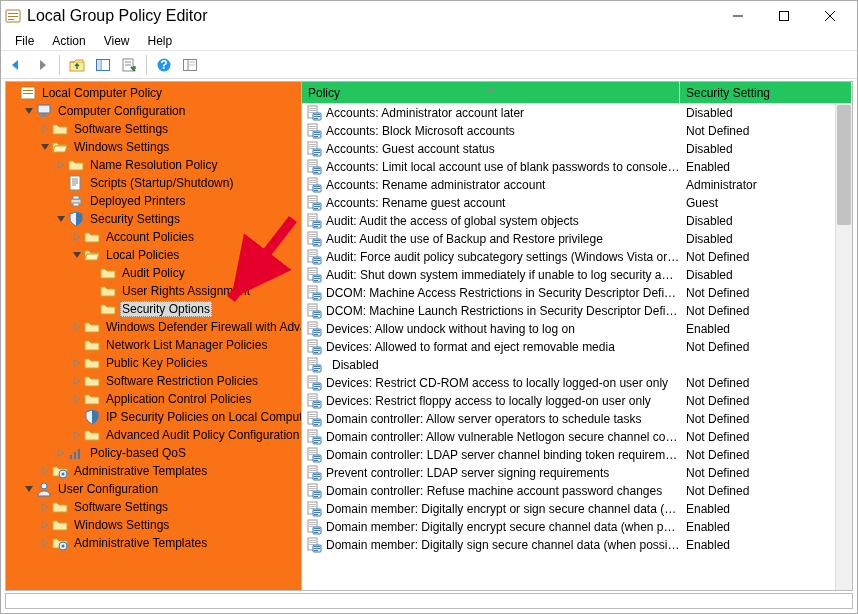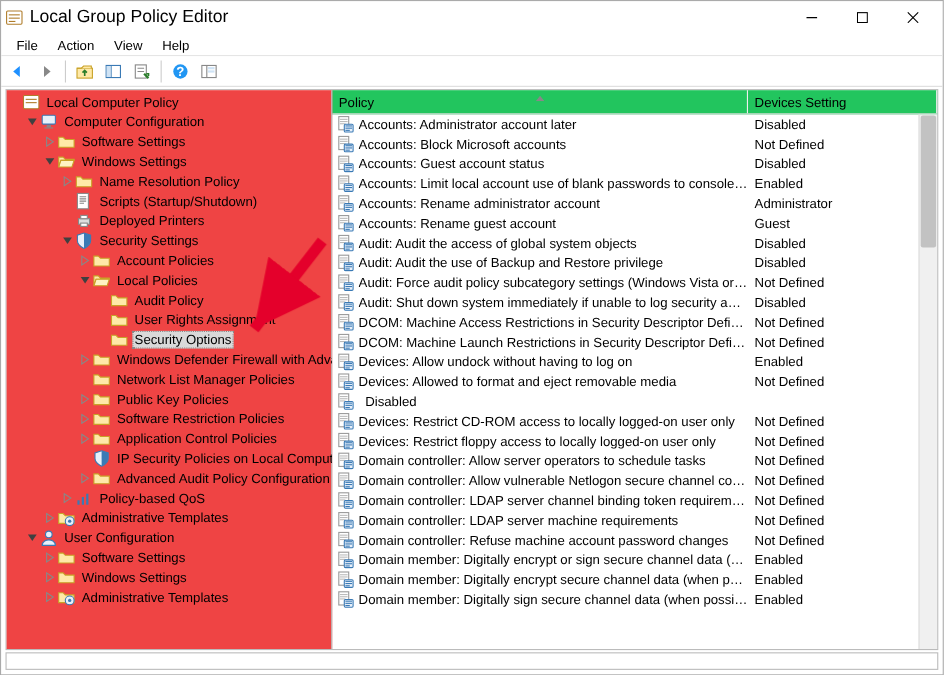--- a/index.html
+++ b/index.html
@@ -9,21 +9,21 @@
 .titlebar .title{flex:1;font-size:16px;}
 .winbtns{display:flex;}
 .winbtn{width:46px;height:30px;display:flex;align-items:center;justify-content:center;}
 .winbtn svg{stroke:#000;stroke-width:1;fill:none;}
 .menubar{height:20px;display:flex;align-items:center;padding:0 6px;gap:2px;border-bottom:1px solid #e5e5e5;}
 .menuitem{padding:1px 8px;}
 .toolbar{height:28px;display:flex;align-items:center;padding:0 4px;gap:4px;border-bottom:1px solid #ddd;}
 .toolbtn{width:22px;height:22px;display:flex;align-items:center;justify-content:center;border:1px solid transparent;}
 .sep{width:1px;height:20px;background:#ccc;margin:0 2px;}
 .workspace{position:absolute;top:80px;left:4px;right:4px;bottom:22px;display:flex;border:1px solid #bbb;}
-.leftpane{width:296px;border-right:1px solid #bbb;overflow:hidden;background:#ef4444;position:relative;}
+.leftpane{width:296px;border-right:1px solid #bbb;overflow:hidden;background:#f97316;position:relative;}
 .leftinner{position:absolute;inset:0;overflow-x:auto;overflow-y:auto;padding:2px 0;}
 .rightpane{flex:1;display:flex;flex-direction:column;}
 .colheader{height:22px;display:flex;align-items:flex-start;border-bottom:1px solid #ddd;background:#22c55e;}
 .colh{padding:0 6px;font-size:12px;display:flex;align-items:center;height:100%;border-right:1px solid #eee;}
 .colh.pol{width:378px;position:relative;}
 .colh.sec{flex:1;}
 .sorticon{position:absolute;left:50%;top:-1px;transform:translateX(-50%);}
 .listwrap{flex:1;overflow:auto;}
 .row{height:18px;display:flex;align-items:center;padding-left:4px;}
 .row .pico{width:16px;height:16px;margin-right:4px;flex:0 0 16px;}
@@ -493,21 +493,21 @@
 
   <div class="rightpane">
     <div class="colheader">
       <div class="colh pol">
         <span>Policy</span>
         <span class="sorticon"><svg width="8" height="5">
               <path d="M0 5 L4 0 L8 5 Z" fill="#888"></path>
             </svg></span>
       </div>
       <div class="colh sec">
-        <span>Devices Setting</span>
+        <span>Security Setting</span>
       </div>
     </div>
     <div style="display:flex;flex:1;overflow:hidden;">
       <div class="listwrap" id="policylist" style="flex:1;overflow:hidden;">
           <div class="row">
             <span class="pico"><svg width="16" height="16" viewBox="0 0 16 16">
                 <rect x="2" y="1" width="9" height="12" fill="#fff" stroke="#999"></rect>
                 <rect x="3" y="3" width="7" height="1" fill="#bbb"></rect>
                 <rect x="3" y="5" width="7" height="1" fill="#bbb"></rect>
                 <rect x="3" y="7" width="5" height="1" fill="#bbb"></rect>
@@ -788,21 +788,21 @@
             <span class="pico"><svg width="16" height="16" viewBox="0 0 16 16">
                 <rect x="2" y="1" width="9" height="12" fill="#fff" stroke="#999"></rect>
                 <rect x="3" y="3" width="7" height="1" fill="#bbb"></rect>
                 <rect x="3" y="5" width="7" height="1" fill="#bbb"></rect>
                 <rect x="3" y="7" width="5" height="1" fill="#bbb"></rect>
                 <rect x="7" y="8" width="8" height="7" rx="1" fill="#e8f0fa" stroke="#3a7ab5"></rect>
                 <rect x="8" y="9" width="6" height="1" fill="#3a7ab5"></rect>
                 <rect x="8" y="11" width="6" height="1" fill="#3a7ab5"></rect>
                 <rect x="8" y="13" width="4" height="1" fill="#3a7ab5"></rect>
               </svg></span>
-            <span class="pname">Domain controller: LDAP server machine requirements</span>
+            <span class="pname">Prevent controller: LDAP server signing requirements</span>
             <span class="psec">Not Defined</span>
           </div>
           <div class="row">
             <span class="pico"><svg width="16" height="16" viewBox="0 0 16 16">
                 <rect x="2" y="1" width="9" height="12" fill="#fff" stroke="#999"></rect>
                 <rect x="3" y="3" width="7" height="1" fill="#bbb"></rect>
                 <rect x="3" y="5" width="7" height="1" fill="#bbb"></rect>
                 <rect x="3" y="7" width="5" height="1" fill="#bbb"></rect>
                 <rect x="7" y="8" width="8" height="7" rx="1" fill="#e8f0fa" stroke="#3a7ab5"></rect>
                 <rect x="8" y="9" width="6" height="1" fill="#3a7ab5"></rect>

